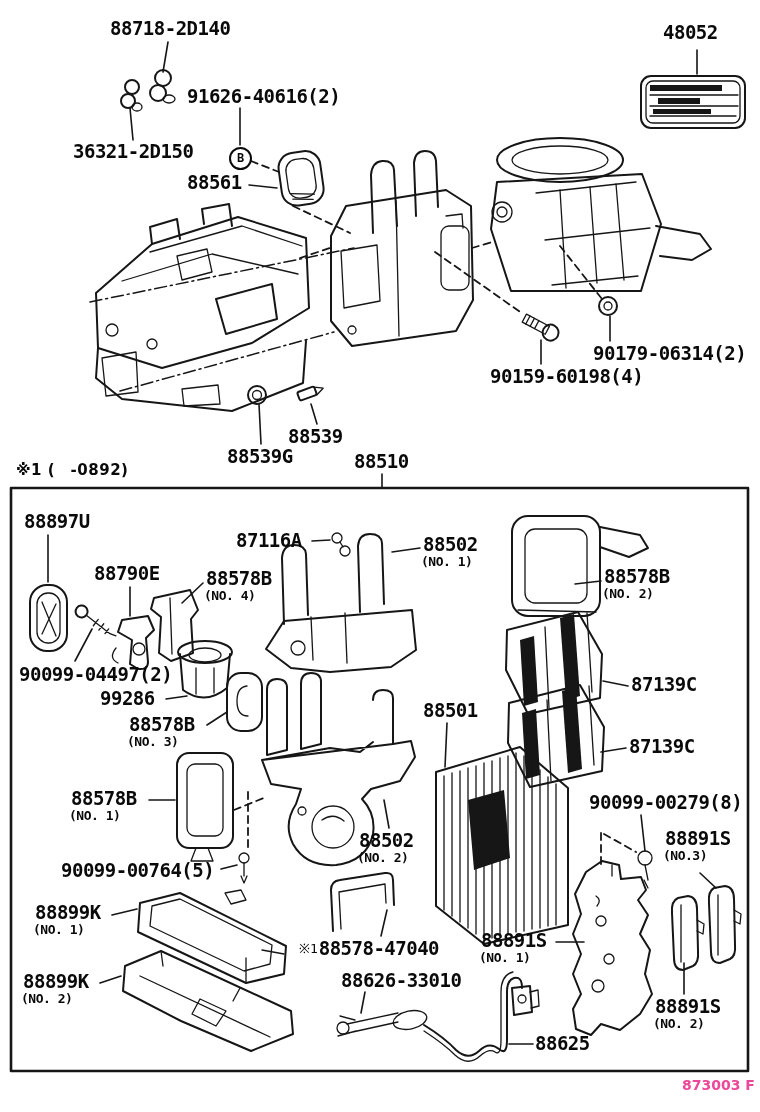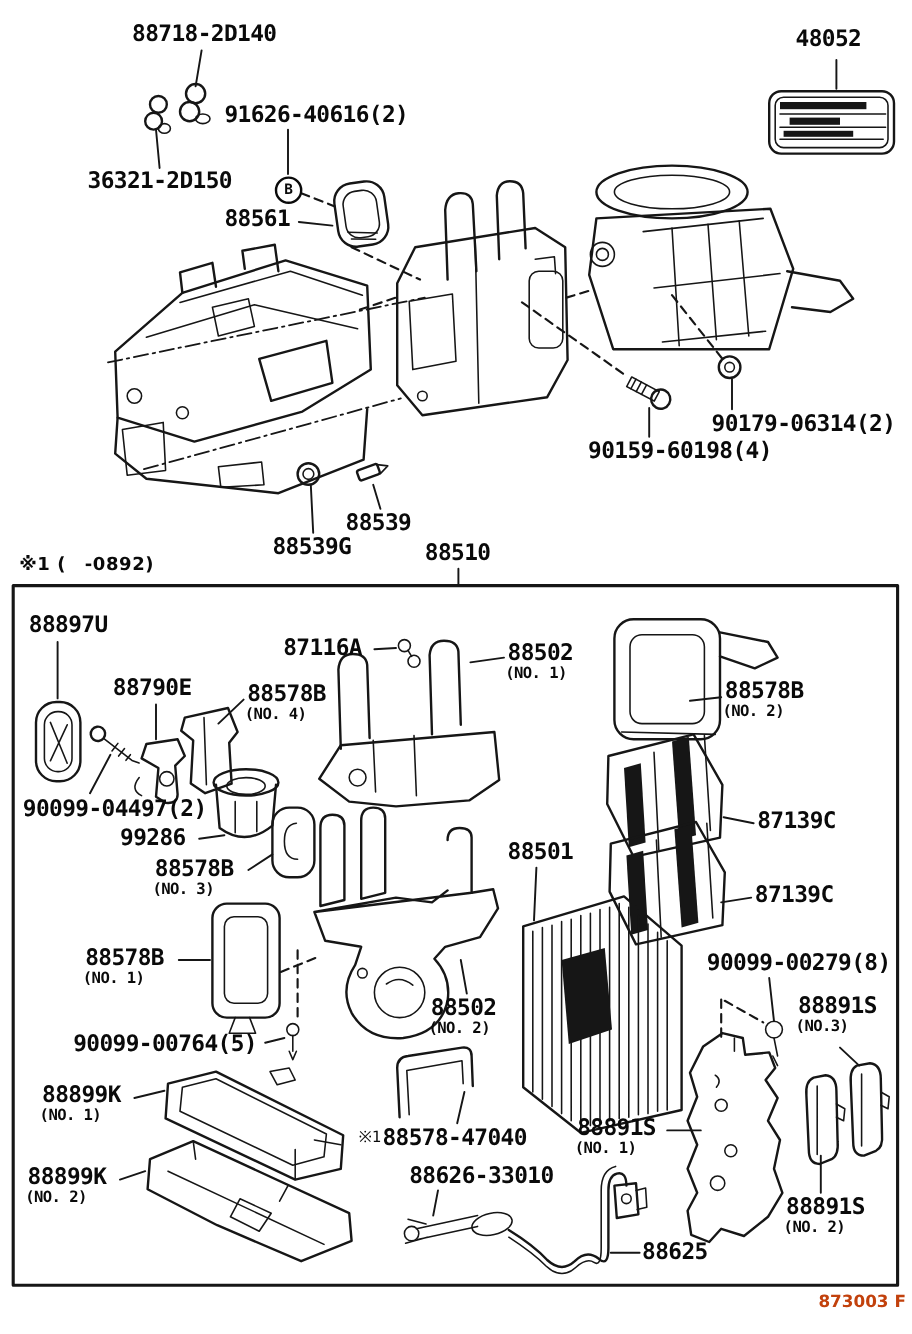--- a/index.html
+++ b/index.html
@@ -26,21 +26,21 @@
   .part-label.circled{
     border:2px solid #0a0a0a;border-radius:50%;width:19px;height:19px;
     font-size:12px;letter-spacing:0;display:flex;align-items:center;justify-content:center;
   }
   .note{
     position:absolute;left:16px;top:461px;font-family:"DejaVu Sans","Liberation Sans",sans-serif;
     font-size:15px;font-weight:600;color:#0a0a0a;letter-spacing:0.5px;
   }
   .footer-code{
     position:absolute;left:682px;top:1077px;font-family:"DejaVu Sans","Liberation Sans",sans-serif;
-    font-size:14px;font-weight:600;color:#c2410c;
+    font-size:14px;font-weight:600;color:#ec4899;
   }
 </style>
 </head>
 <body>
 
 <div class="stage">
 
   <svg class="art" width="760" height="1112" viewBox="0 0 760 1112">
 
     <g>

